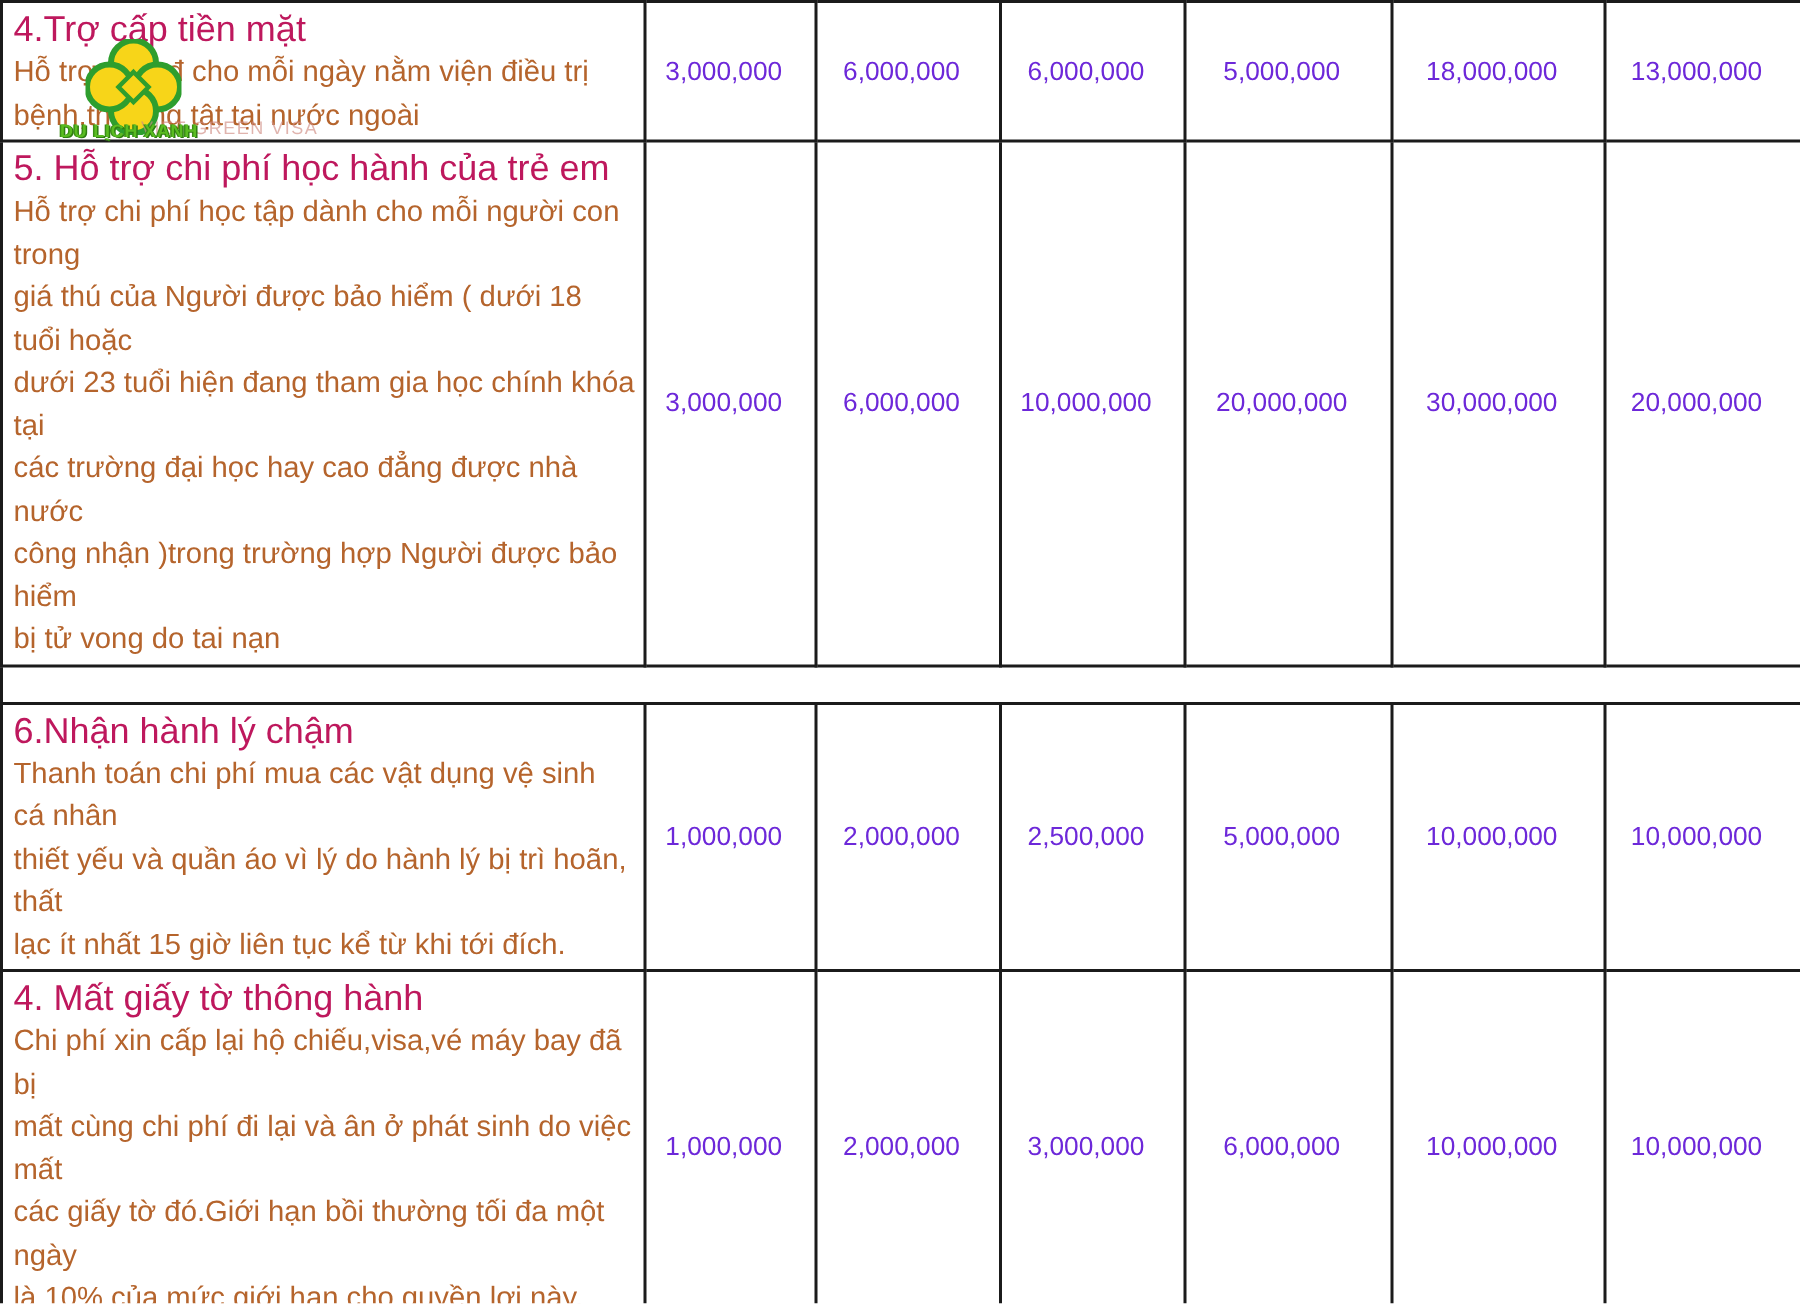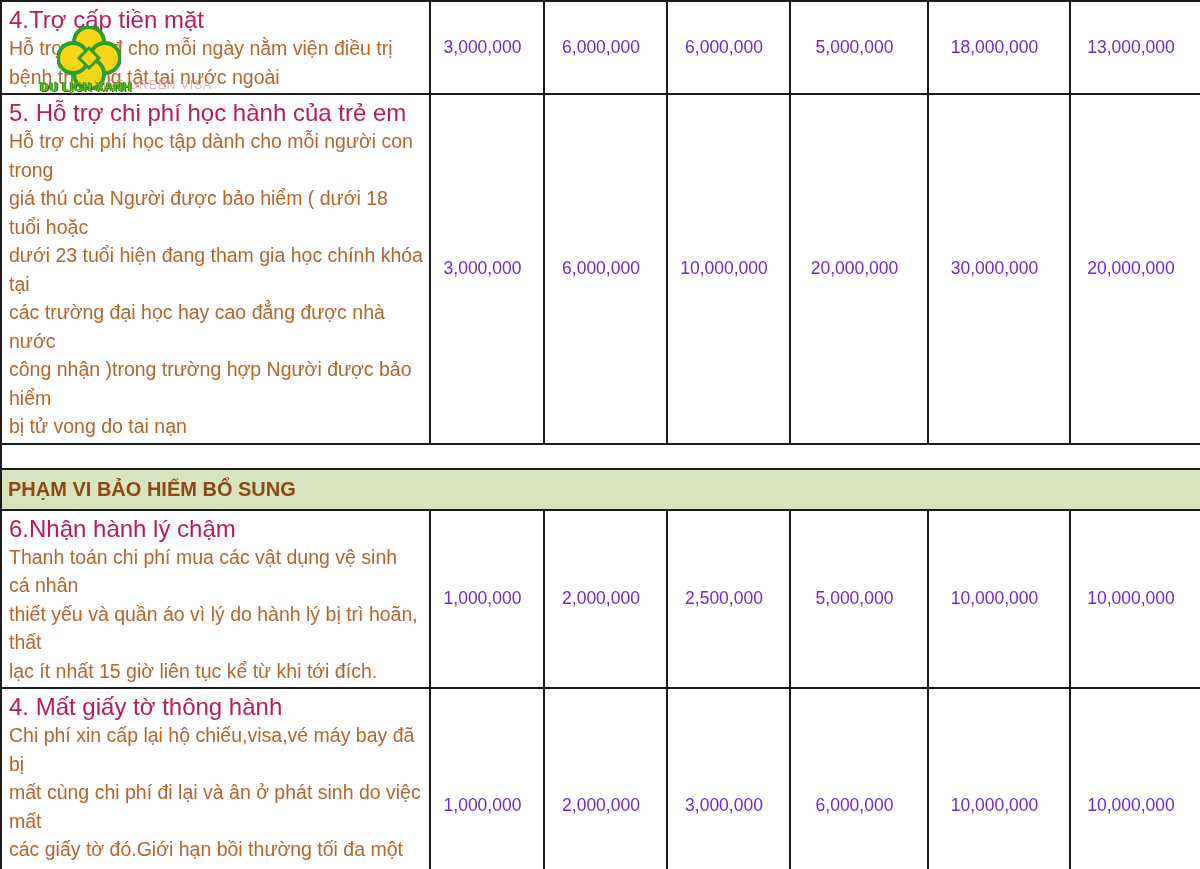--- a/index.html
+++ b/index.html
@@ -142,25 +142,20 @@
       <td class="num">10,000,000</td>
       <td class="num">20,000,000</td>
       <td class="num">30,000,000</td>
       <td class="num">20,000,000</td>
     </tr>
 
     <tr class="spacer-row" style="height:25px">
       <td colspan="7"></td>
     </tr>
 
-    <tr class="section-row" style="height:41px">
-      <td colspan="7">
-        <span class="section-title">PHẠM VI BẢO HIỂM BỔ SUNG</span>
-      </td>
-    </tr>
 
     <tr style="height:133px">
       <td class="desc pad-r6">
         <div class="row-title">6.Nhận hành lý chậm</div>
         <div class="row-desc">Thanh toán chi phí mua các vật dụng vệ sinh cá nhân
 thiết yếu và quần áo vì lý do hành lý bị trì hoãn, thất
 lạc ít nhất 15 giờ liên tục kể từ khi tới  đích.</div>
       </td>
       <td class="num">1,000,000</td>
       <td class="num">2,000,000</td>

